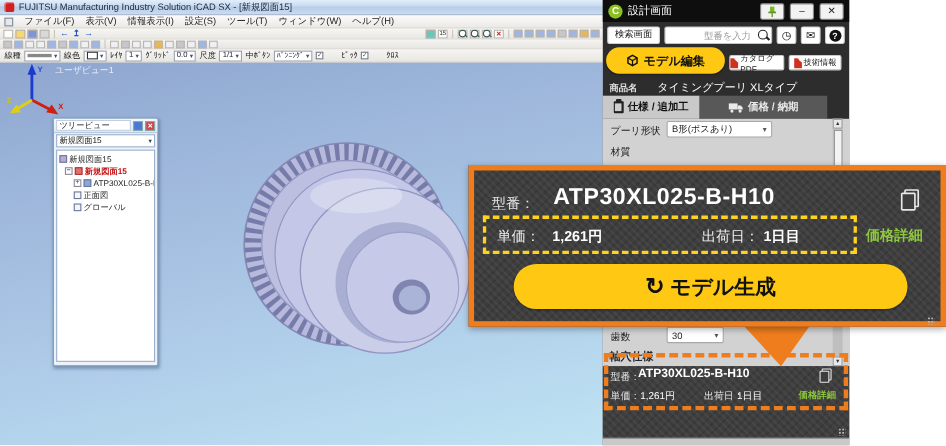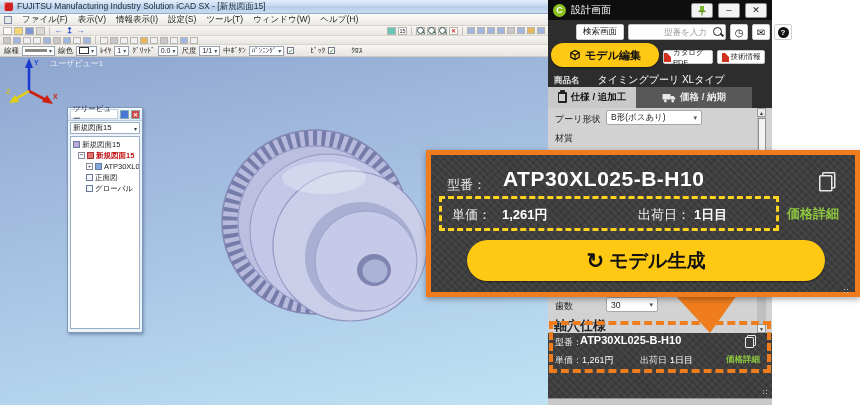--- a/index.html
+++ b/index.html
@@ -54,21 +54,21 @@
   .swatch-color { width:10px; height:7px; background:#fff; border:1px solid #333; }
   .fmt-check { display:inline-flex; align-items:center; gap:16px; }
   .chk-box { width:7px; height:7px; border:1px solid #778; background:#fff; display:inline-flex;
     align-items:center; justify-content:center; font-size:6px; color:#1a6e1a; line-height:1; }
 
   .cad-canvas { position:absolute; left:0; top:57px; width:548px; height:348px;
     background:linear-gradient(168deg,#8ea6cf 0%,#9fb8dc 30%,#aecbe8 62%,#bfe3f3 100%); }
   .view-label { position:absolute; left:50px; top:1px; font-size:8px; color:#e9eef8; }
 
   
-  .tree-window { position:absolute; left:67px; top:50px; width:76px; height:226px;
+  .tree-window { position:absolute; left:48px; top:50px; width:96px; height:226px;
     background:#ecf2fa; border:1px solid #7f98b8; border-radius:2px;
     box-shadow:1px 2px 3px rgba(30,50,90,.35); }
   .tree-titlebar { height:13px; display:flex; align-items:center; padding:0 2px; gap:2px;
     background:linear-gradient(180deg,#f4f8fd,#dce8f5); border-bottom:1px solid #b9c9dd;
     font-size:7.5px; color:#223; }
   .tree-title { flex:1 1 auto; background:#ffffff; border:1px solid #c2cfdf; height:10px;
     display:flex; align-items:center; padding:0 2px; }
   .tree-btn { width:9px; height:9px; border:1px solid #8aa; background:#fff; display:inline-flex;
     align-items:center; justify-content:center; font-size:6px; flex:0 0 auto; }
   .tree-btn.pin { color:#fff; background:#4a78d8; }
@@ -95,21 +95,21 @@
   .sp-titlebar { position:absolute; left:0; top:0; width:100%; height:20px; background:#0e0e0e;
     display:flex; align-items:center; padding:0 5px; gap:5px; }
   .sp-logo { width:13px; height:13px; border-radius:50%; background:#8cc21e; color:#fff;
     font-size:9px; font-weight:bold; display:flex; align-items:center; justify-content:center; }
   .sp-title { font-size:10px; color:#ffffff; flex:1 1 auto; }
   .sp-winbtn { width:22px; height:15px; background:#f2f2f2; border:1px solid #8c8c8c; border-radius:2px;
     display:inline-flex; align-items:center; justify-content:center; font-size:9px; color:#222;
     flex:0 0 auto; }
   .pin-glyph { display:block; }
   .sp-searchrow { position:absolute; left:0; top:24px; width:100%; height:16px; display:flex;
-    align-items:center; padding:0 4px; gap:4px;margin-left:24px; }
+    align-items:center; padding:0 4px; gap:4px; }
   .sp-search-btn { width:50px; height:16px; background:#ffffff; border:1px solid #cfcfcf; border-radius:2px;
     font-size:8.5px; color:#111; display:flex; align-items:center; justify-content:center; }
   .sp-search-box { width:98px; height:16px; background:#ffffff; border:1px solid #c4c4c4; border-radius:2px;
     display:flex; align-items:center;padding-left:32px; }
   .sp-search-input { flex:1 1 auto; min-width:0; border:none; outline:none; font-size:8.5px; padding:0 3px;
     color:#333; background:transparent; font-family:"Liberation Sans", sans-serif; }
   .sp-search-input::placeholder { color:#9a9a9a; }
   .sp-mag { position:relative; width:14px; height:14px; flex:0 0 auto; }
   .sp-mag::before { content:""; position:absolute; left:2px; top:2px; width:7px; height:7px;
     border:1.6px solid #222; border-radius:50%; }
@@ -146,21 +146,21 @@
   .clip-icon::after { content:""; position:absolute; left:1.5px; top:2px; width:6px; height:7px;
     background:#cfcfcf; }
   .truck-icon { flex:0 0 auto; display:block; }
 
   .sp-content { position:absolute; left:0; top:108px; width:100%; height:225px; background:#d2d2d2; }
   .field-label { position:absolute; left:7px; font-size:9px; color:#222; }
   .sp-select { position:absolute; left:58px; height:15px; background:#ffffff; border:1px solid #a8a8a8;
     border-radius:2px; display:flex; align-items:center; font-size:8.5px; color:#222; padding:0 4px; }
   .sp-select .spring { flex:1; }
   .sp-select .chev { font-size:7px; color:#555; }
-  .section-label { position:absolute; left:6px; top:209px; font-size:13px; font-weight:bold; color:#222; }
+  .section-label { position:absolute; left:6px; top:209px; font-size:10px; font-weight:bold; color:#222; }
 
   .sp-scrollbar { position:absolute; left:209px; top:0px; width:9px; height:225px; background:#bfbfbf; }
   .sb-arrow { position:absolute; left:0; width:9px; height:9px; background:#e9e9e9; border:1px solid #9a9a9a;
     font-size:5px; color:#333; display:flex; align-items:center; justify-content:center; }
   .sb-thumb { position:absolute; left:0.5px; top:10px; width:8px; height:48px; background:#f3f3f3;
     border:1px solid #8f8f8f; }
 
   .texture { background-color:#3e3e3e;
     background-image:repeating-linear-gradient(45deg, rgba(255,255,255,.045) 0 2px, transparent 2px 5px),
                      repeating-linear-gradient(-45deg, rgba(0,0,0,.10) 0 2px, transparent 2px 6px); }

